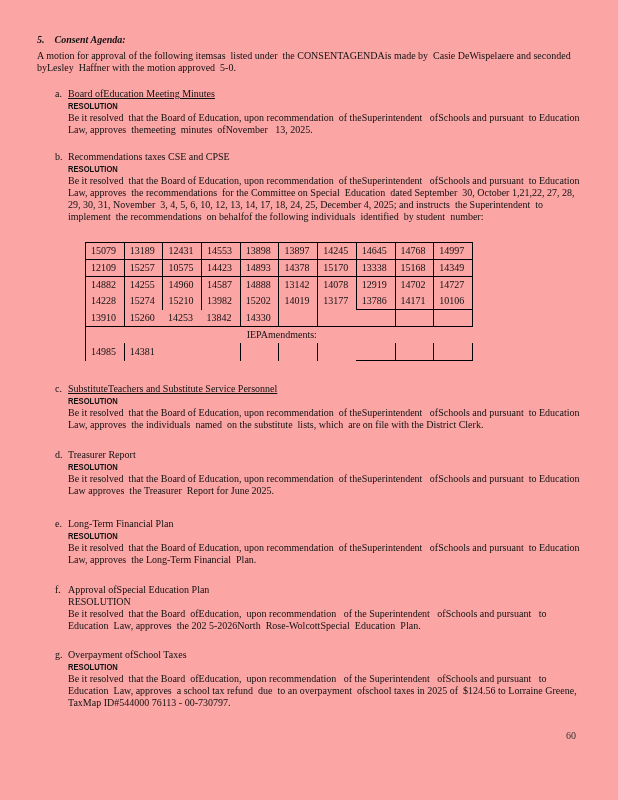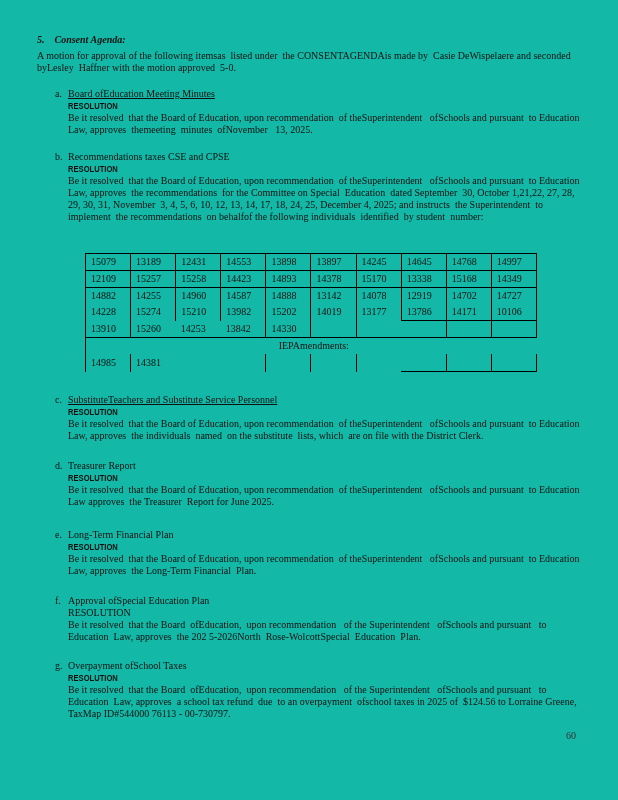--- a/index.html
+++ b/index.html
@@ -1,19 +1,19 @@
 <!DOCTYPE html>
 <html><head>
 <meta charset="utf-8">
 <style>
   html,body { margin:0; padding:0; background:#fff; }
   #page {
     position:relative;
     width:618px; height:800px;
-    background:#14b8a6;
+    background:#fca5a5;
     font-family:"Liberation Serif", serif;
     font-size:10px; line-height:12px;
     color:#111;
     overflow:hidden;
     box-sizing:border-box;
     padding:34px 38px 0 37px;
   }
   .heading { font-weight:bold; font-style:italic; margin-bottom:4px; }
   .heading .num { margin-right:10px; }
   .intro { white-space:pre-wrap; width:548px; }
@@ -33,21 +33,21 @@
   }
   .res.plain {
     font-family:"Liberation Serif", serif;
     font-weight:normal; font-size:10px; transform:none;
   }
   .bodytext { margin:0; white-space:pre-wrap; width:512px; }
 
   
   table.stu {
     border-collapse:collapse; table-layout:fixed;
-    width:452px; margin:30px 0 0 17px;
+    width:388px; margin:19px 0 0 17px;
     font-size:10px;
   }
   table.stu td {
     height:16px; padding:0 0 0 5px; vertical-align:middle;
     overflow:hidden; white-space:nowrap;
   }
   td.full { border:1px solid #000; }
   td.L { border-left:1px solid #000; }
   td.R { border-right:1px solid #000; }
   td.T { border-top:1px solid #000;text-align:center; }
@@ -106,21 +106,21 @@
           <td class="full">13898</td>
           <td class="full">13897</td>
           <td class="full">14245</td>
           <td class="full">14645</td>
           <td class="full">14768</td>
           <td class="full">14997</td>
         </tr>
         <tr>
           <td class="full">12109</td>
           <td class="full">15257</td>
-          <td class="full">15258</td>
+          <td class="full">10575</td>
           <td class="full">14423</td>
           <td class="full">14893</td>
           <td class="full">14378</td>
           <td class="full">15170</td>
           <td class="full">13338</td>
           <td class="full">15168</td>
           <td class="full">14349</td>
         </tr>
         <tr>
           <td class="L">14882</td>

